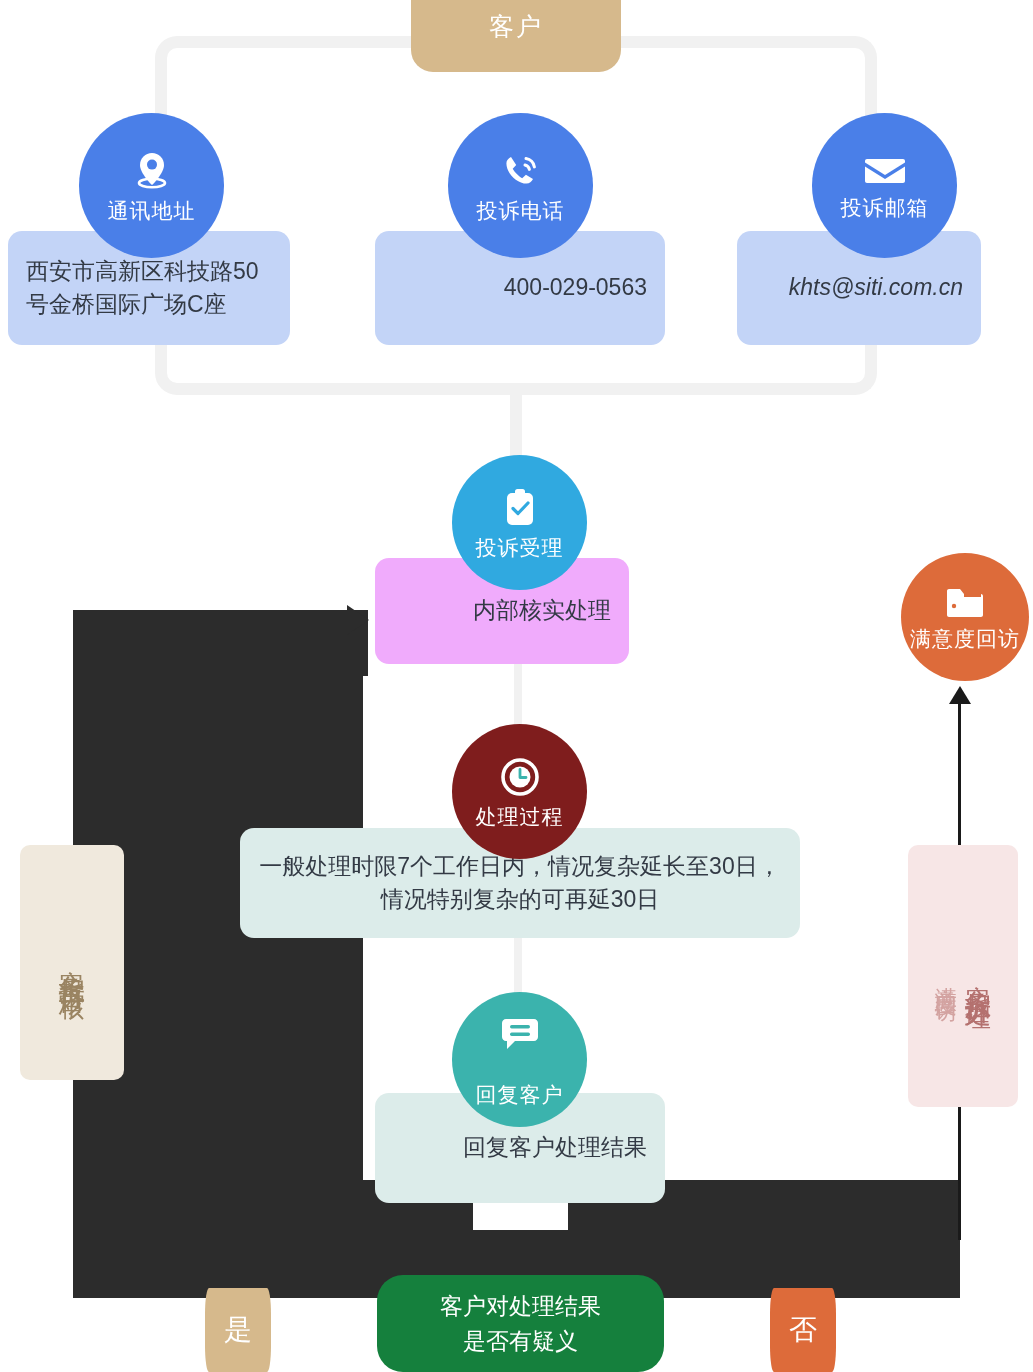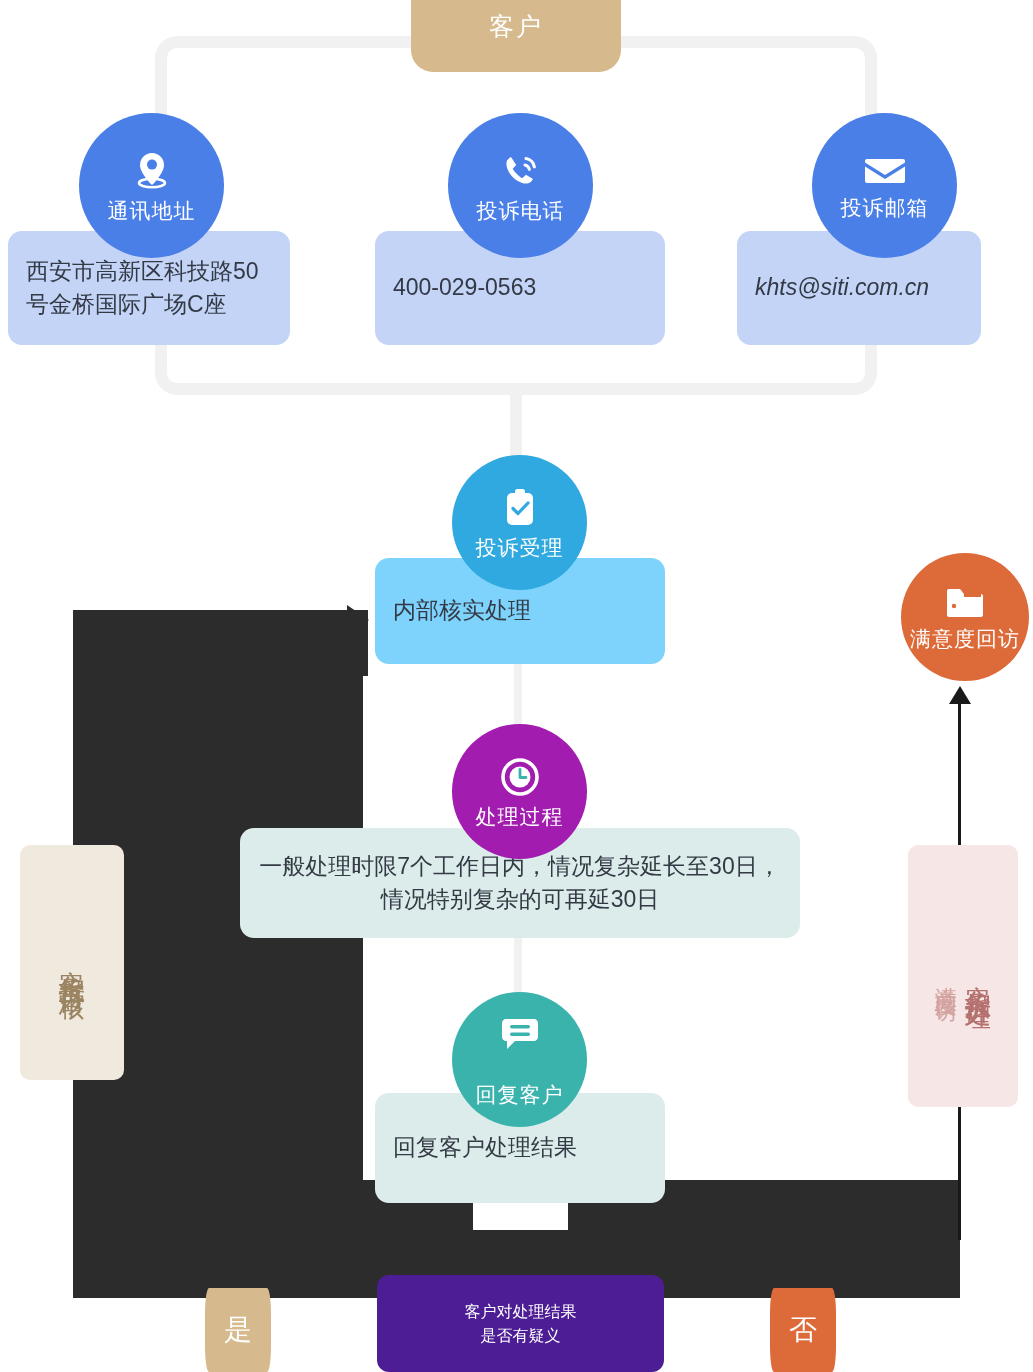--- a/index.html
+++ b/index.html
@@ -46,21 +46,21 @@
     font-size:21px;
     letter-spacing:1px;
     line-height:1;
     margin-top:2px;
   }
   
   .card{
     position:absolute;
     border-radius:14px;
     box-sizing:border-box;
-    display:flex;align-items:center;justify-content:flex-start;
+    display:flex;align-items:center;justify-content:flex-end;
     text-align:center;
     color:#333a45;
     font-size:23px;
     line-height:1.45;
     padding:0 18px;
     z-index:3;
   }
   
   .dark{position:absolute;background:#2c2c2c;z-index:2;}
   .dark-arrow{
@@ -96,26 +96,26 @@
     position:absolute;
     display:flex;align-items:center;justify-content:center;
     color:#ffffff;
     font-size:28px;
     z-index:5;
     border-radius:4px/26px;
   }
   
   .decision{
     position:absolute;
-    background:#4c1d95;
+    background:#15803d;
     color:#ffffff;
-    border-radius:12px;
+    border-radius:26px;
     display:flex;align-items:center;justify-content:center;
     text-align:center;
-    font-size:16px;
+    font-size:23px;
     line-height:1.5;
     z-index:5;
   }
   
   .thin-line{position:absolute;background:#1a1a1a;width:3px;z-index:3;}
   .thin-arrow{
     position:absolute;
     width:0;height:0;
     border-left:11px solid transparent;
     border-right:11px solid transparent;
@@ -180,39 +180,39 @@
 
   <div class="dark" style="left:73px;top:610px;width:290px;height:688px;"></div>
   <div class="dark" style="left:73px;top:610px;width:295px;height:66px;"></div>
   <div class="dark" style="left:73px;top:676px;width:267px;height:622px;"></div>
   <div class="dark" style="left:73px;top:1180px;width:400px;height:118px;"></div>
   <div class="dark" style="left:568px;top:1230px;width:392px;height:68px;"></div>
   <div class="dark" style="left:73px;top:1230px;width:887px;height:68px;"></div>
   <div class="dark" style="left:568px;top:1180px;width:392px;height:52px;"></div>
   <div class="dark-arrow" style="left:347px;top:605px;"></div>
 
-  <div class="card" style="left:375px;top:558px;width:290px;height:106px;background:#7dd3fc;">
+  <div class="card" style="left:375px;top:558px;width:254px;height:106px;background:#f0abfc;">
     <span>内部核实处理</span>
   </div>
   <div class="circle" style="left:452px;top:455px;width:135px;height:135px;background:#30a9e0;">
     <span class="ico">
       <svg width="40" height="42" viewBox="0 0 40 42">
         <rect x="7" y="6" width="26" height="32" rx="5" fill="#fff"></rect>
         <rect x="15" y="2" width="10" height="7" rx="2.5" fill="#fff"></rect>
         <path d="M13 21.5l5 5 10-10.5" fill="none" stroke="#30a9e0" stroke-width="3.2" stroke-linecap="round" stroke-linejoin="round"></path>
       </svg>
     </span>
     <span class="clabel">投诉受理</span>
   </div>
   <div class="conn" style="left:514px;top:664px;width:8px;height:80px;"></div>
 
   <div class="card" style="left:240px;top:828px;width:560px;height:110px;background:#dcecea;">
     <span>一般处理时限7个工作日内，情况复杂延长至30日，情况特别复杂的可再延30日</span>
   </div>
-  <div class="circle" style="left:452px;top:724px;width:135px;height:135px;background:#a21caf;">
+  <div class="circle" style="left:452px;top:724px;width:135px;height:135px;background:#7f1d1d;">
     <span class="ico">
       <svg width="42" height="42" viewBox="0 0 42 42">
         <circle cx="21" cy="21" r="17" fill="none" stroke="#fff" stroke-width="3.6"></circle>
         <circle cx="21" cy="21" r="10.5" fill="#fff"></circle>
         <path d="M21 13.5v8h6" fill="none" stroke="#3bb3ad" stroke-width="2.8" stroke-linecap="round" stroke-linejoin="round"></path>
       </svg>
     </span>
     <span class="clabel">处理过程</span>
   </div>
   <div class="conn" style="left:514px;top:938px;width:8px;height:78px;"></div>

